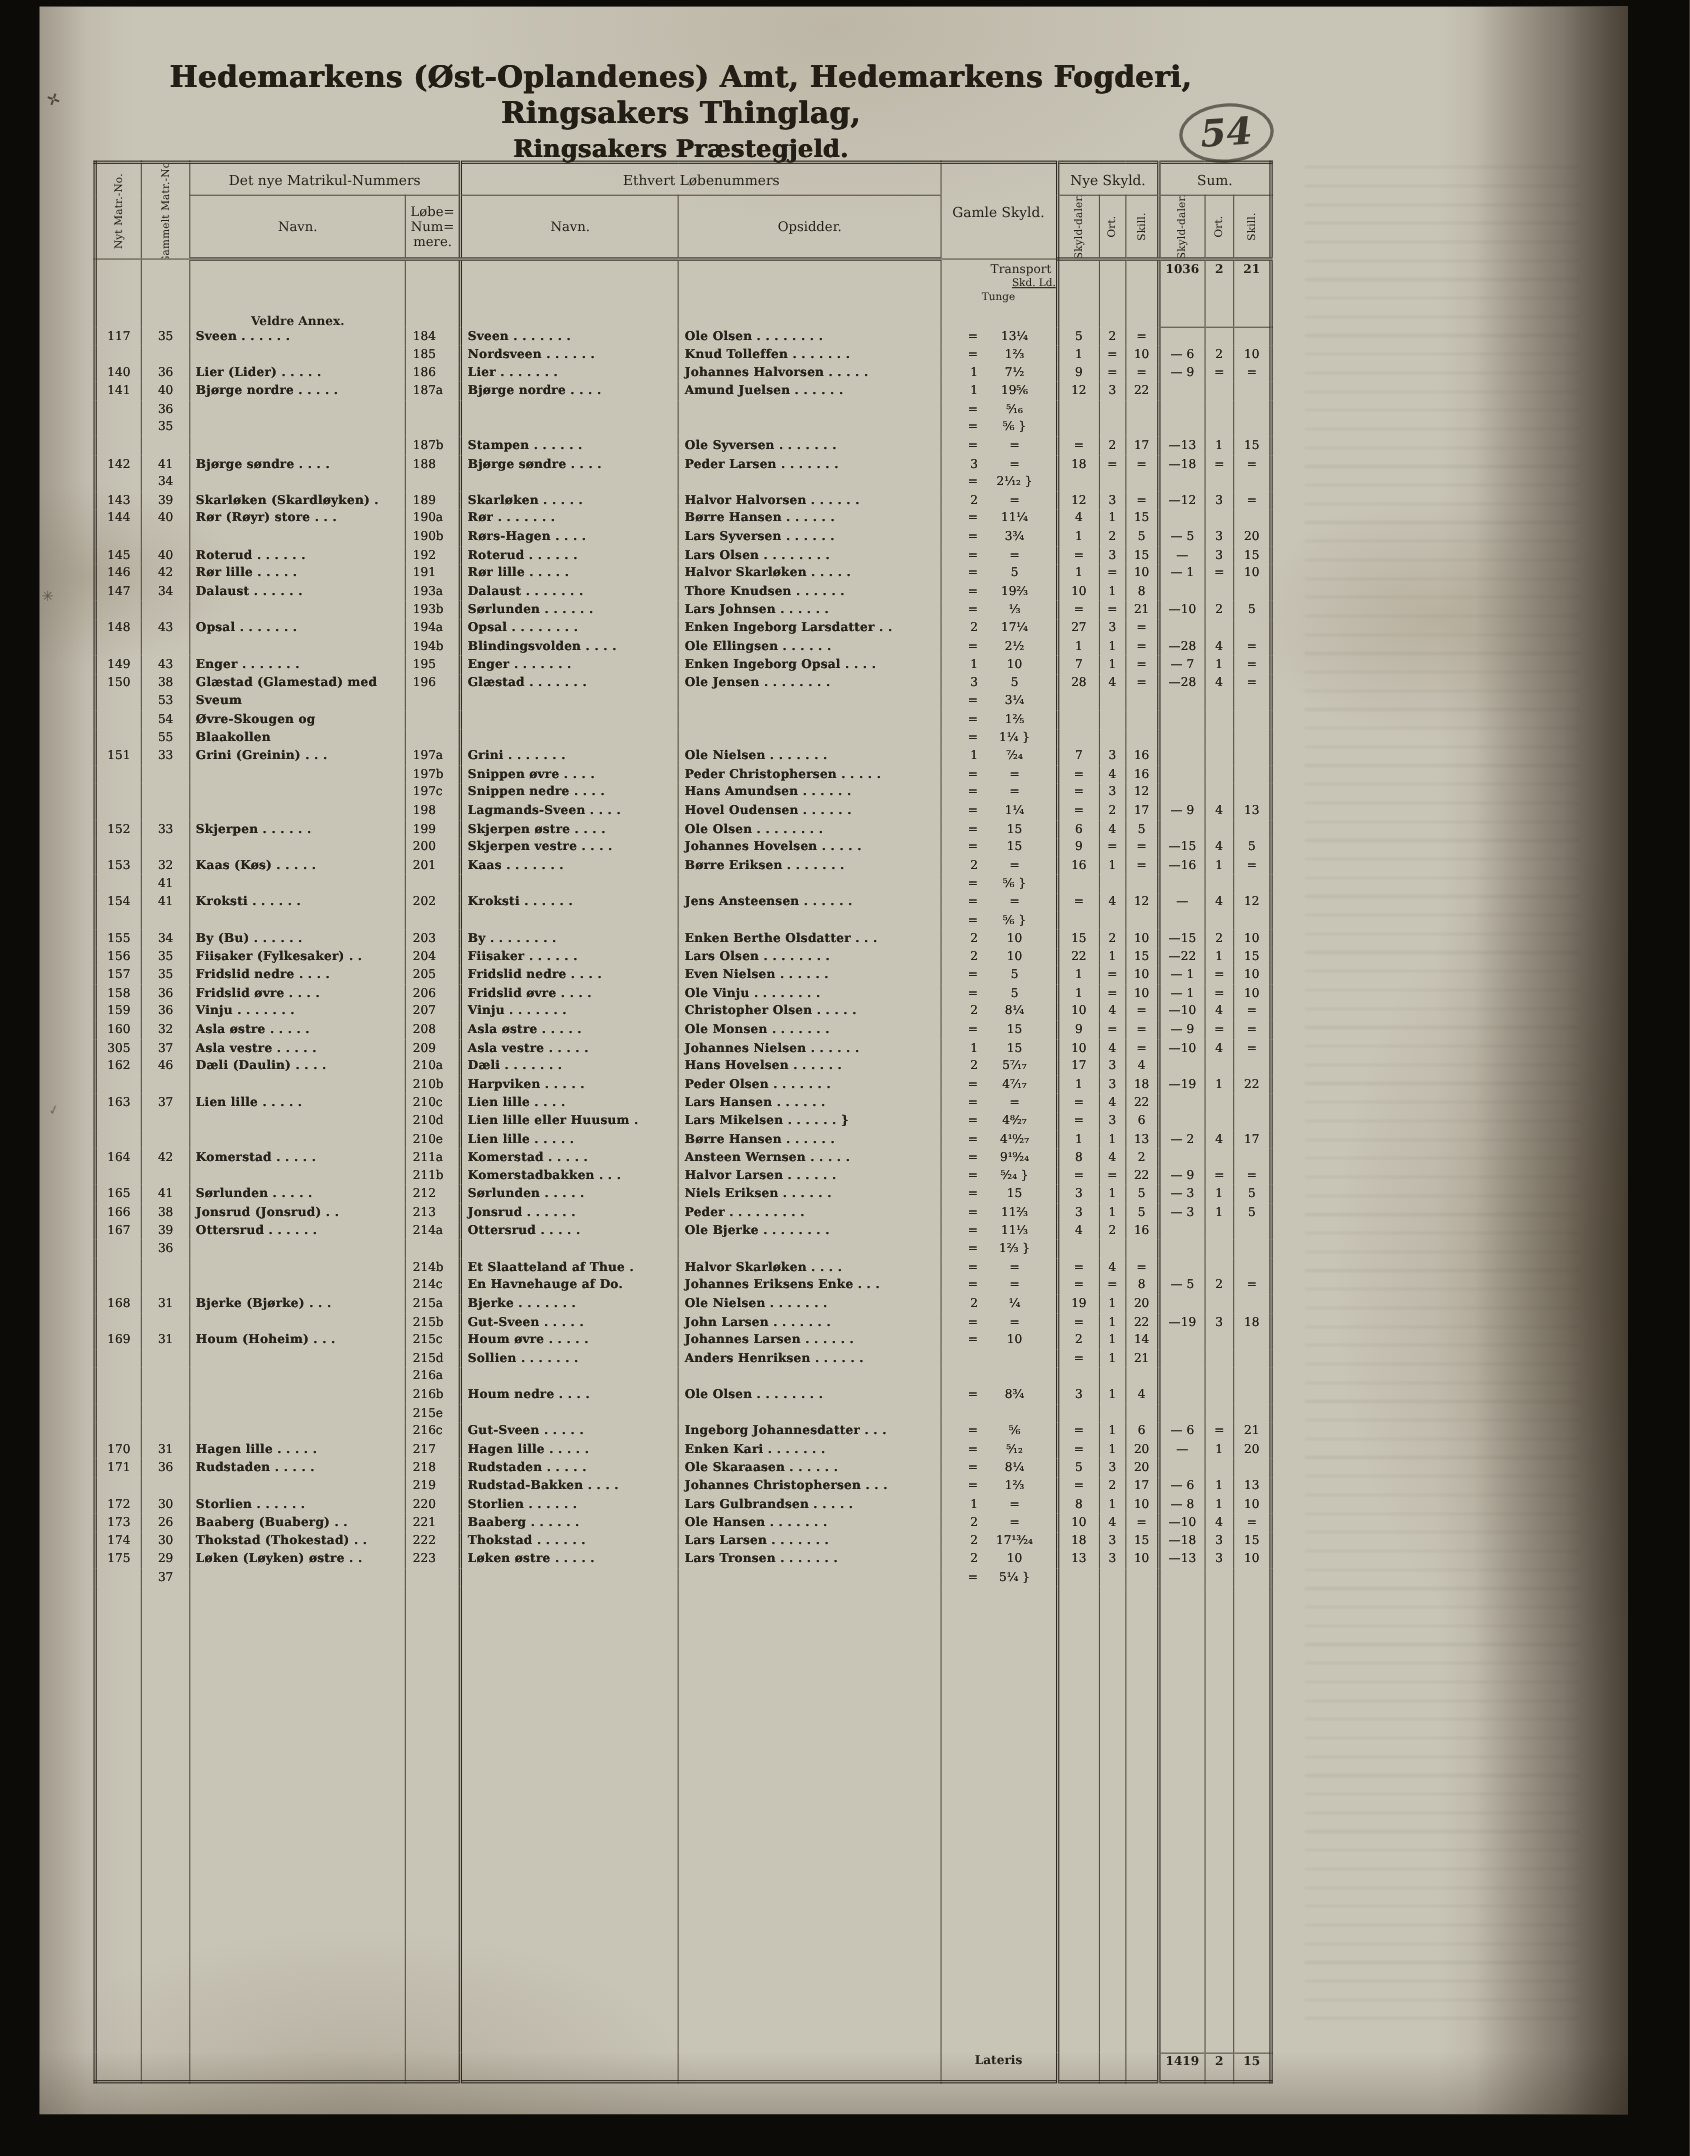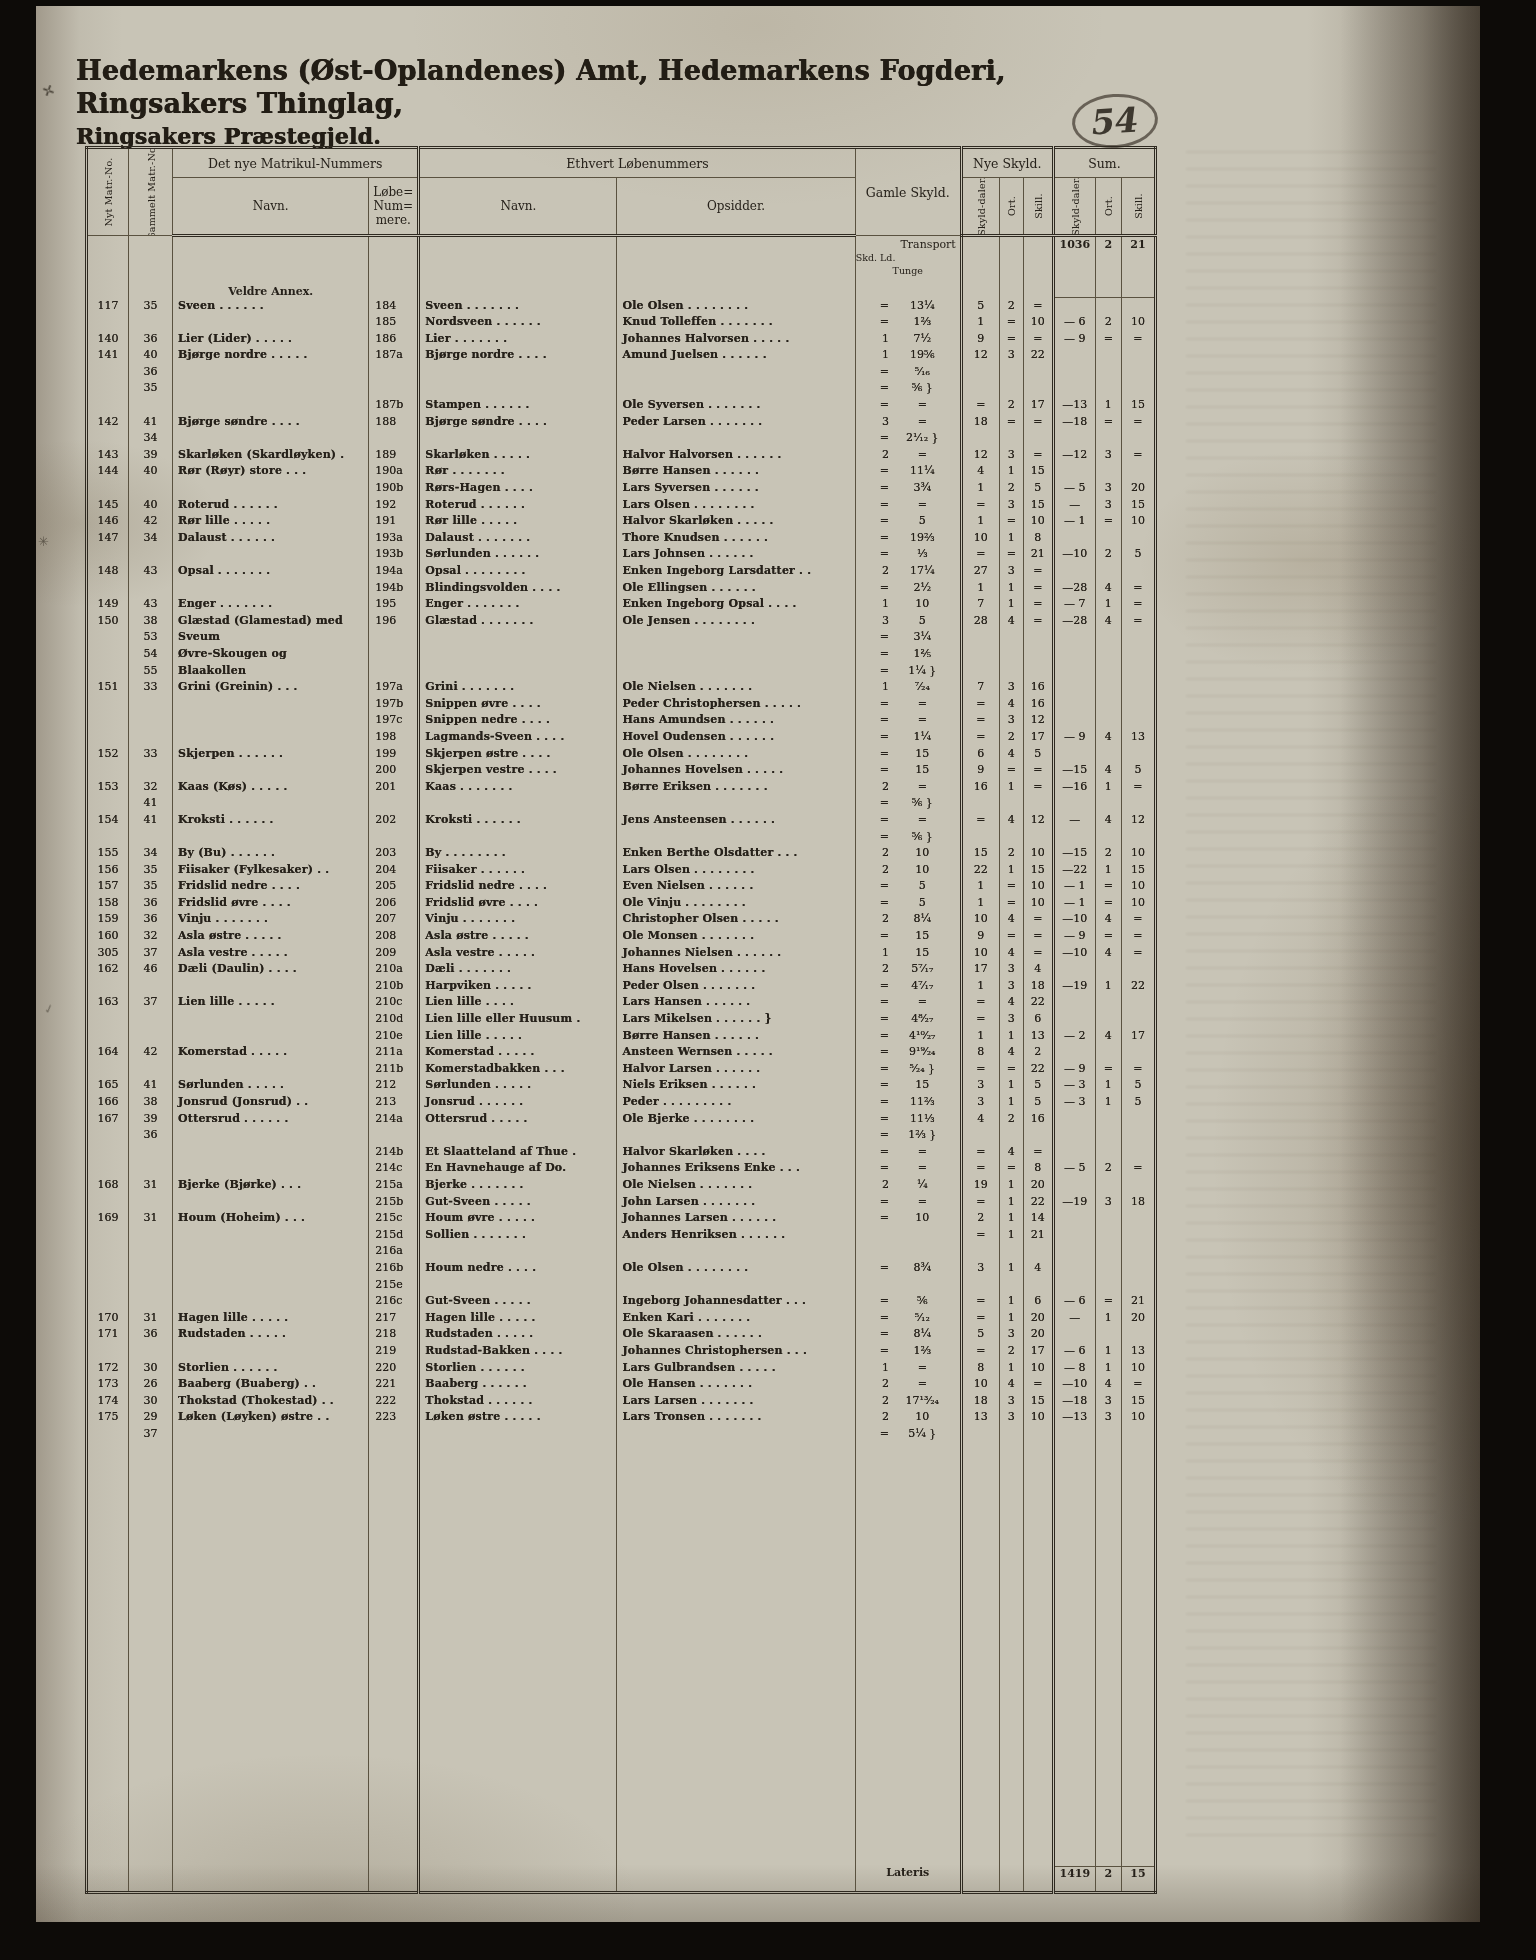--- a/index.html
+++ b/index.html
@@ -26,21 +26,21 @@
   .gutter { position:absolute; right:0; top:0; width:140px; height:100%;
     background:linear-gradient(90deg, transparent, rgba(35,26,16,.55)); pointer-events:none; }
   .bleed { position:absolute; left:1150px; top:140px; width:250px; height:1690px;
     background:repeating-linear-gradient(0deg, rgba(70,58,42,.10) 0 2px, transparent 2px 17px);
     filter:blur(1px); opacity:.7; pointer-events:none; }
   .margin-mark { position:absolute; color:#2a241b; opacity:.75; filter:blur(.4px); font-size:15px; }
   .m1 { left:6px; top:76px; transform:rotate(20deg); }
   .m2 { left:2px; top:528px; font-size:13px; opacity:.55; }
   .m3 { left:8px; top:996px; font-size:12px; opacity:.5; transform:rotate(-15deg); }
 
-  .title { position:absolute; left:40px; top:48px; width:1086px; text-align:left;
+  .title { position:absolute; left:40px; top:48px; width:1086px; text-align:center;
     font-weight:bold; color:#221d15; letter-spacing:.2px;
     text-shadow:.45px 0 0 #221d15, -.25px 0 0 rgba(34,29,21,.7); }
   .t1 { font-size:27px; line-height:33px; }
   .t2 { font-size:22px; line-height:33px; }
 
   .pageno { position:absolute; left:1036px; top:88px; width:80px; height:48px;
     border:3px solid rgba(62,56,45,.7); border-radius:50%;
     display:flex; align-items:center; justify-content:center;
     transform:rotate(-4deg); color:#3d382f;
     font-style:italic; font-size:34px; font-weight:bold; }
@@ -67,21 +67,21 @@
     font-size:9.5px; letter-spacing:.2px; }
   th.loebe { white-space:pre-line; text-align:center; font-size:11px; line-height:14px;
     vertical-align:middle; }
 
   tbody.transport tr { height:62px; }
   tbody.transport td { vertical-align:top; }
   .section-cell { vertical-align:bottom !important; text-align:center;
     font-weight:bold; font-size:12.5px; padding-bottom:2px; }
   .transport-cell div { line-height:13px; }
   .tr-l { text-align:right; padding-right:4px; font-weight:normal; font-size:11px; padding-top:2px; }
-  .tr-u { text-align:left; font-size:9.5px; }
+  .tr-u { text-align:right; font-size:9.5px;text-decoration:underline; }
   .tr-u2 { text-align:center; font-size:9.5px; }
   .tsum { border-bottom:1px solid #5a5240; text-align:center; font-weight:bold;
     line-height:15px; padding-top:1px; }
 
   #rows tr { height:16.6px; }
   #rows td { line-height:16.6px; text-shadow:0 0 .4px rgba(30,25,18,.8); }
   td.num { text-align:center; }
   td.name { text-align:left; padding-left:5px; font-weight:bold; letter-spacing:.2px; }
   td.lnum { text-align:left; padding-left:6px; }
   td.gamle .g1 { display:inline-block; width:32%; text-align:right; }

